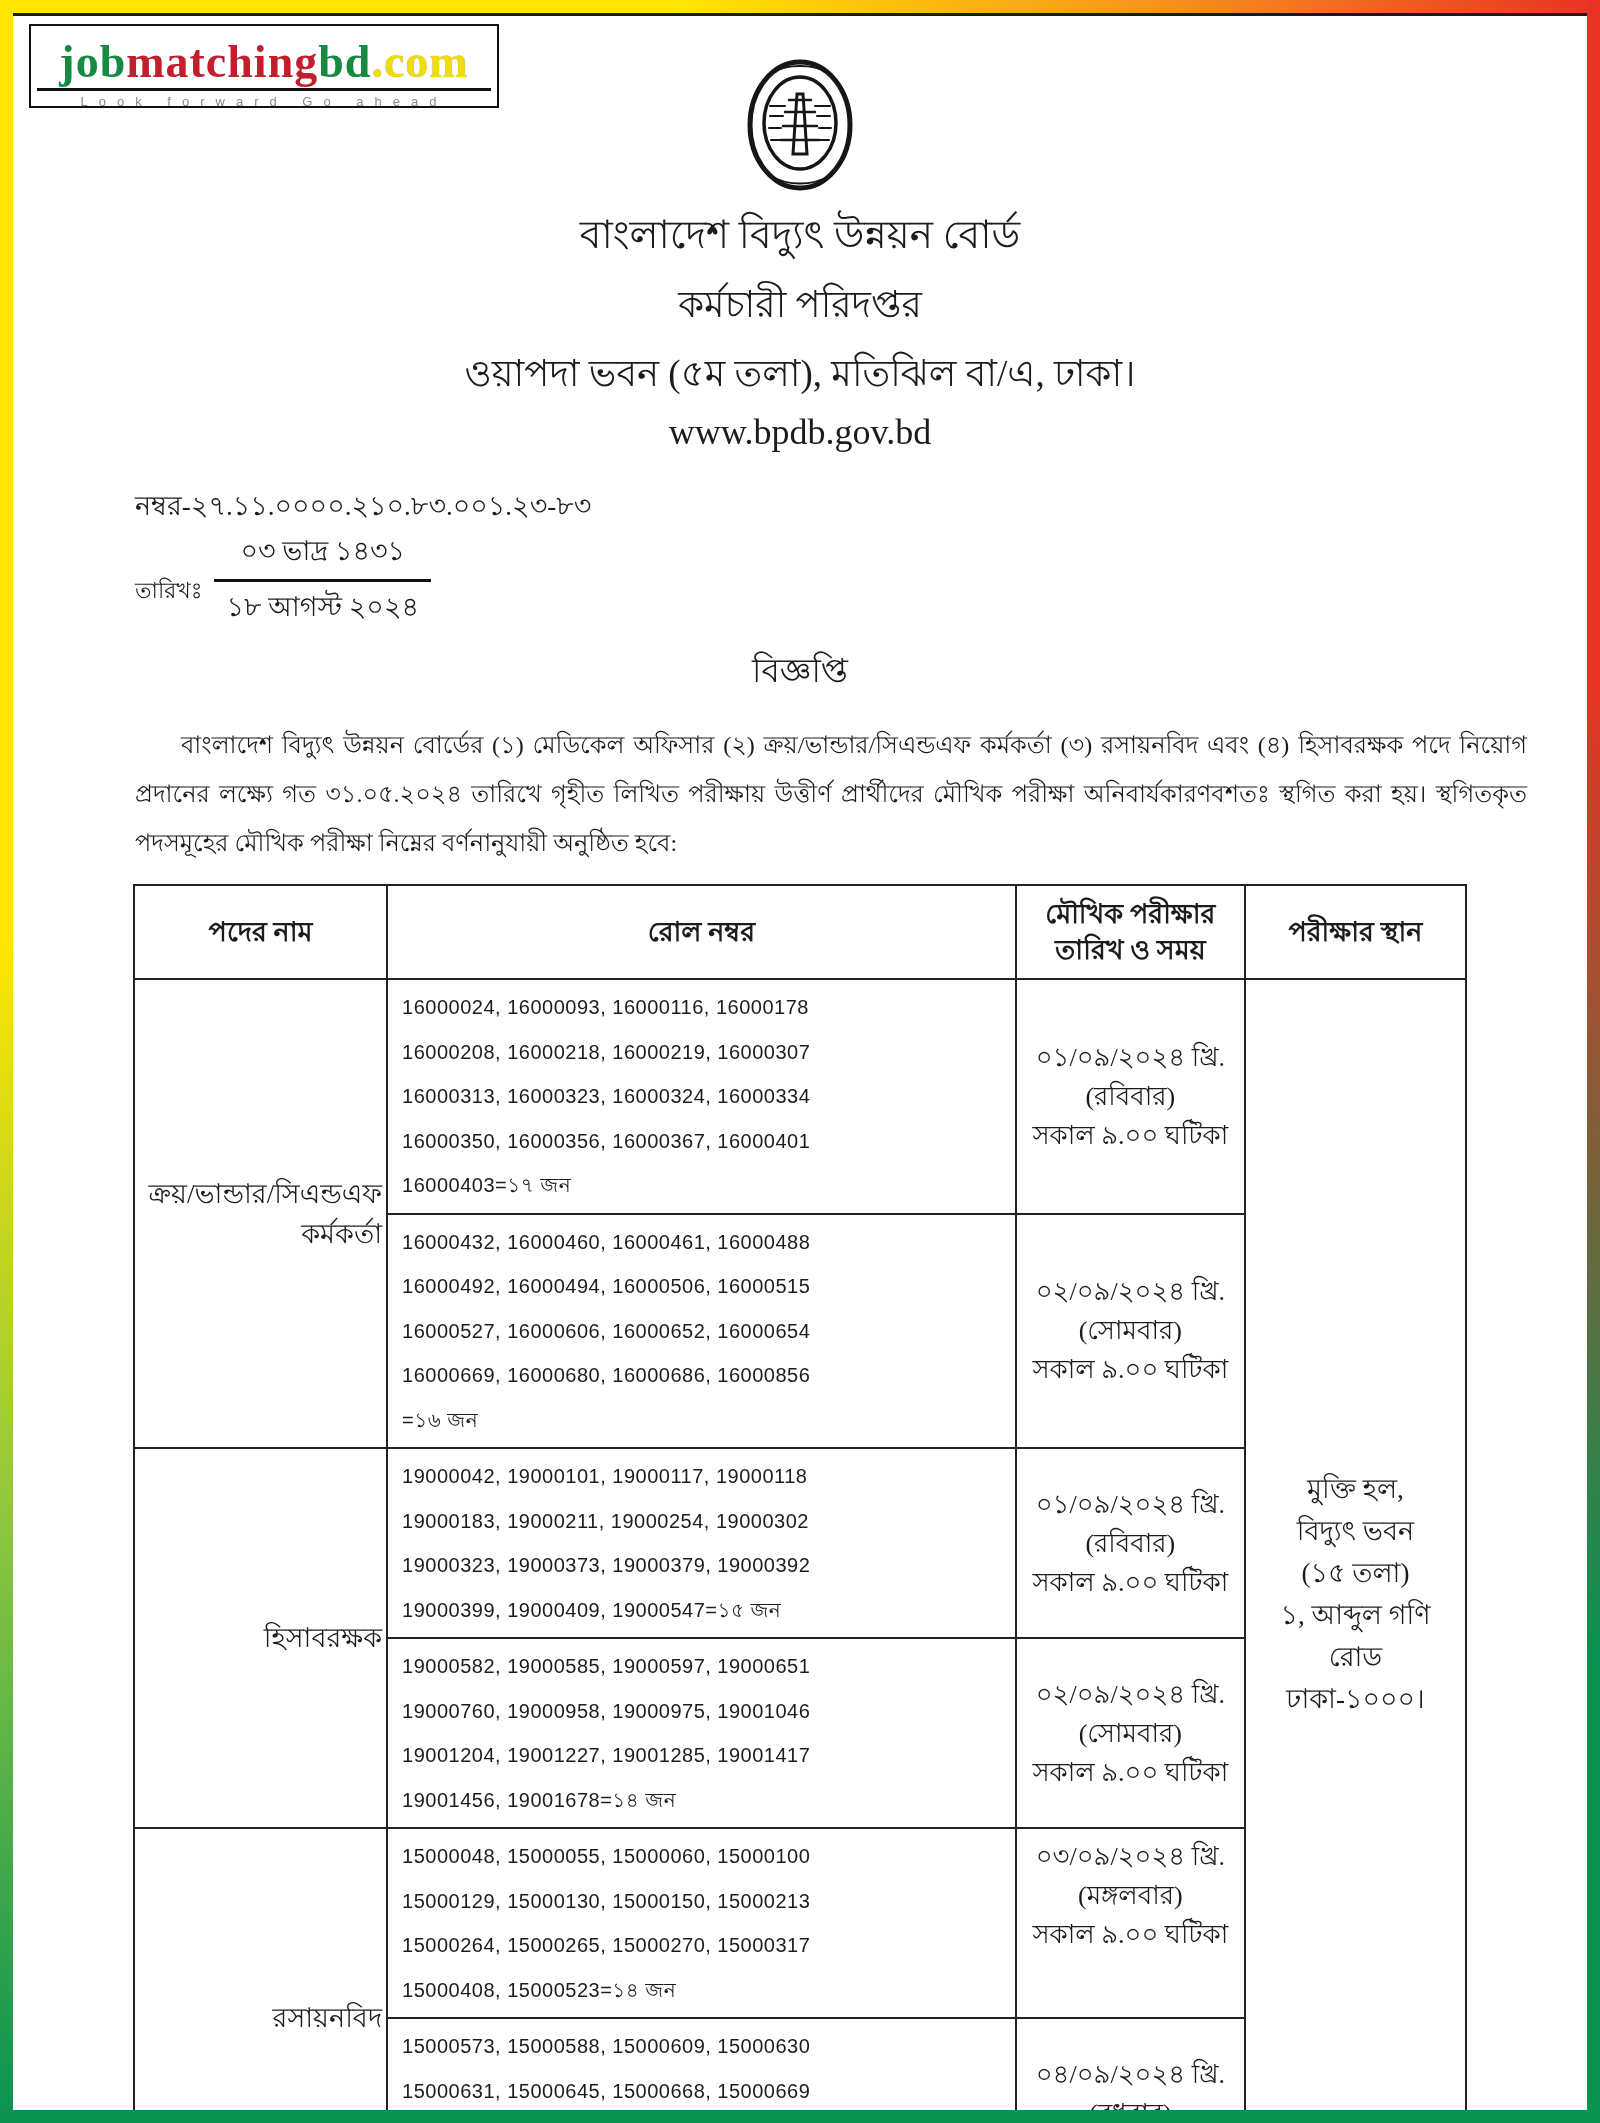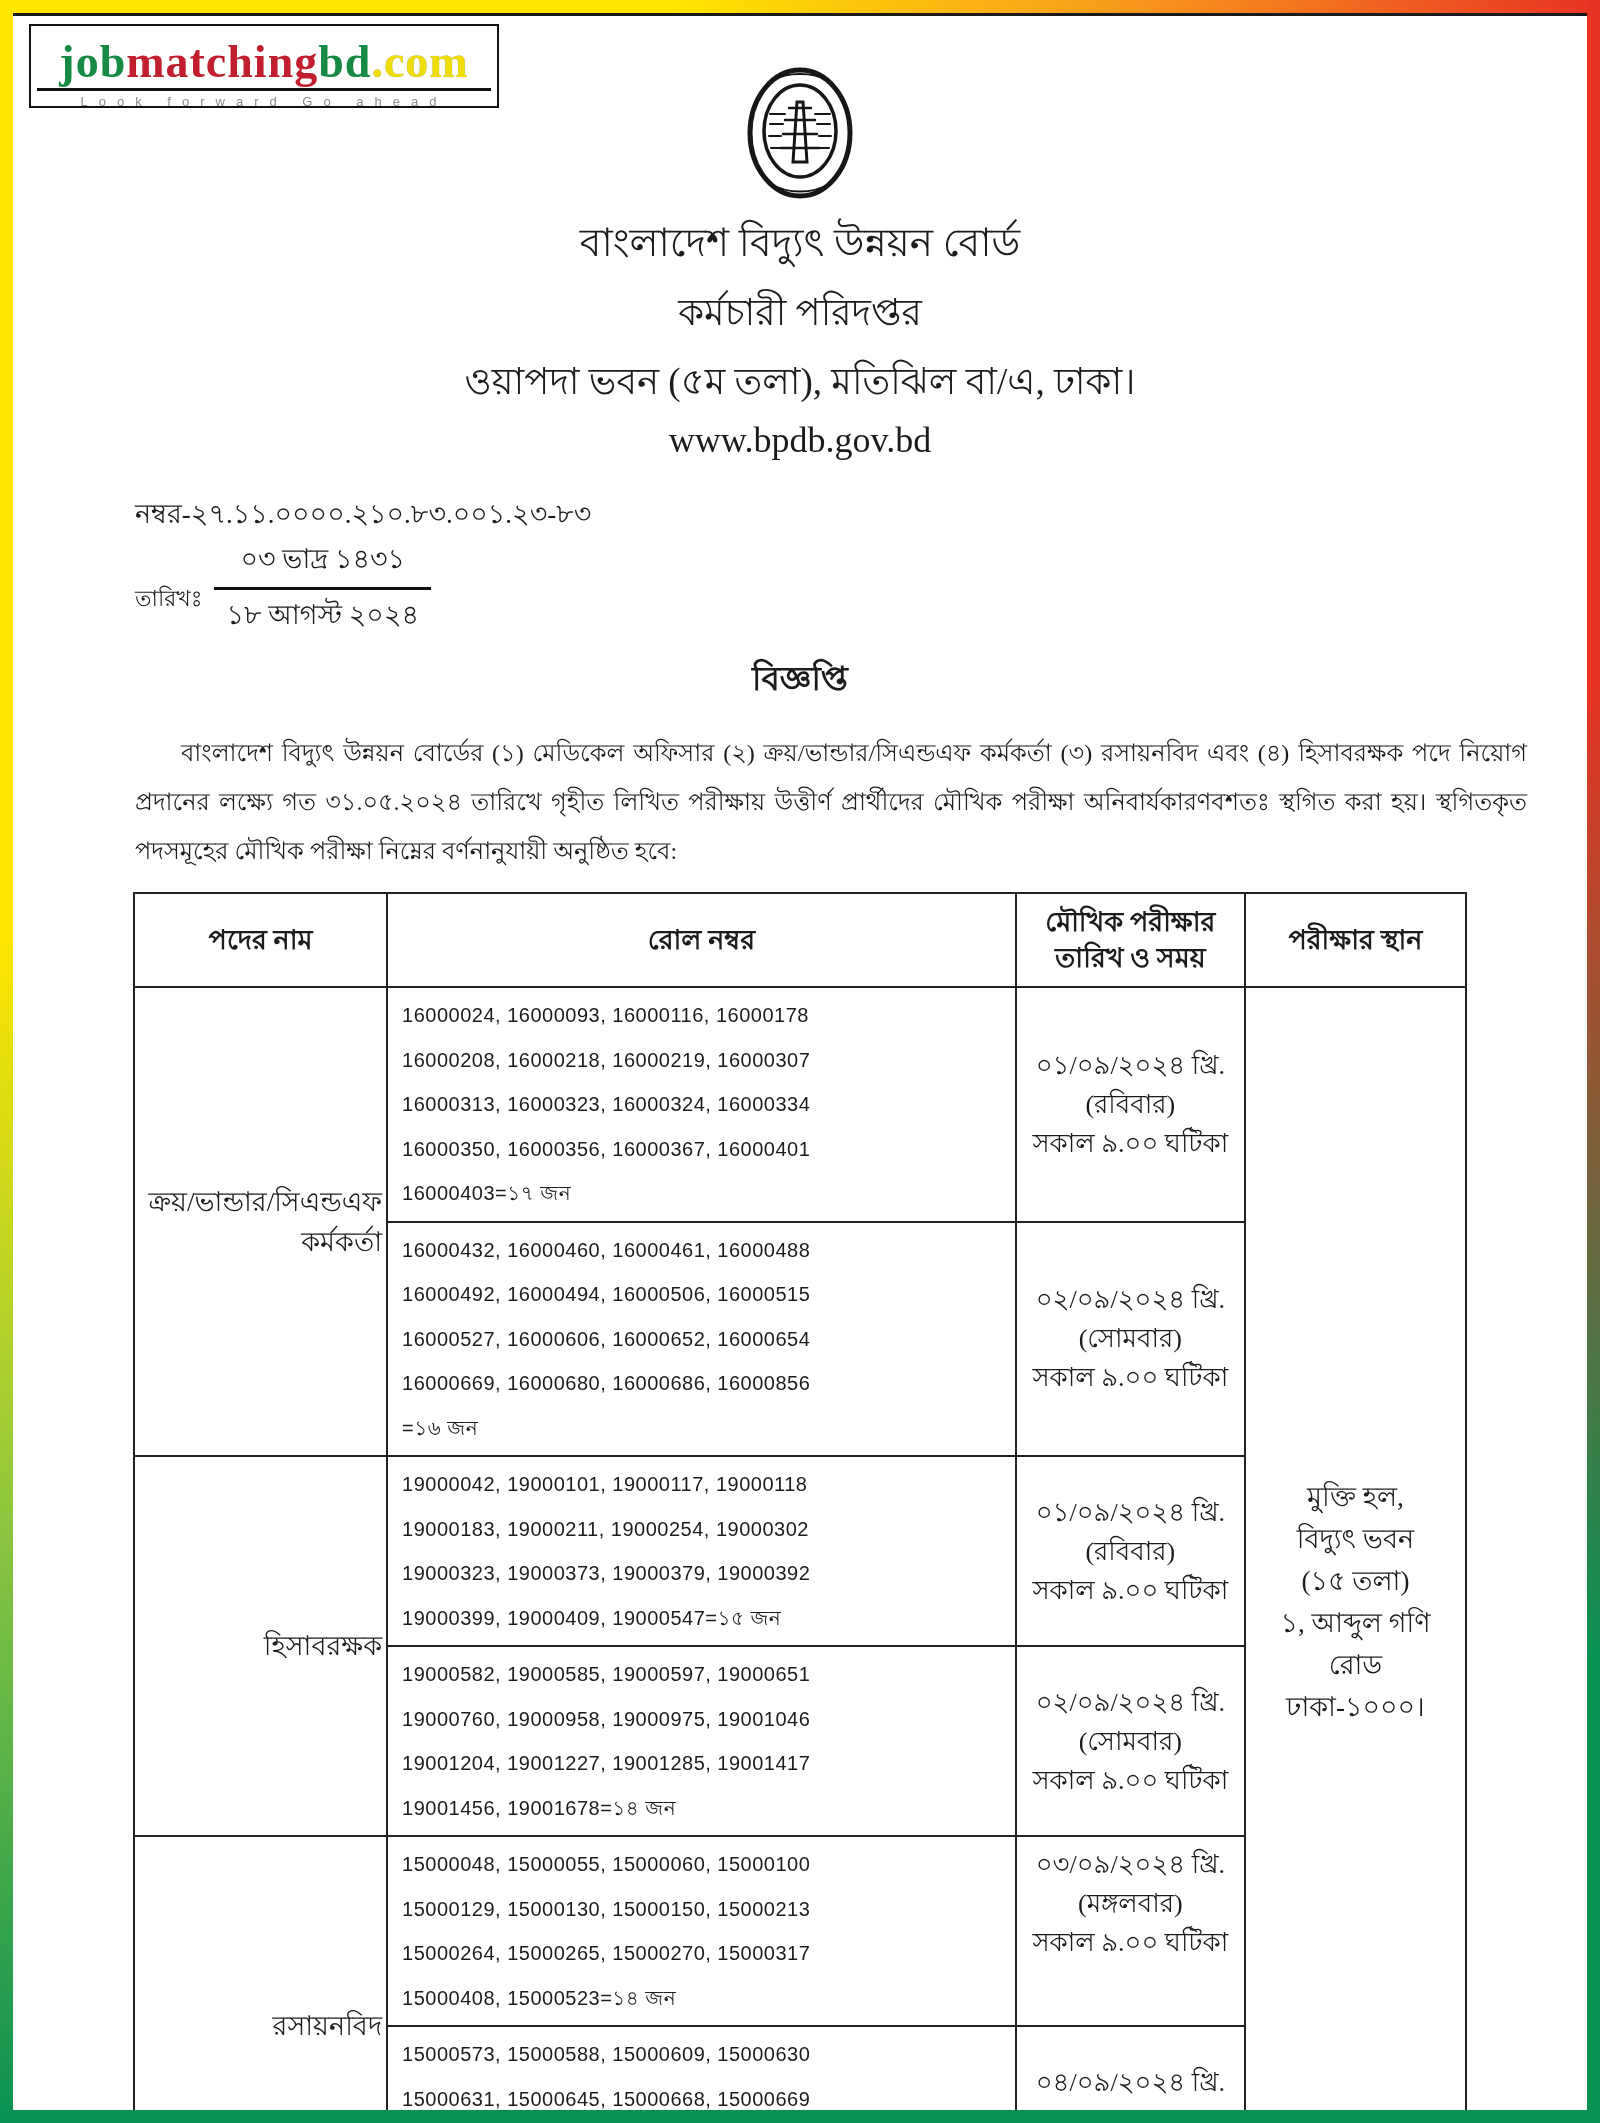--- a/index.html
+++ b/index.html
@@ -34,38 +34,38 @@
   .wm-brand{font-weight:bold; font-size:46px; letter-spacing:1px; line-height:52px;
     font-family:"Liberation Serif",serif;}
   .wm-job,.wm-bd{color:#168a43;}
   .wm-matching{color:#c11f2e;}
   .wm-com{color:#f0dd05; text-shadow:0 0 1px #999;}
   .wm-rule{height:3px; background:#111; margin:0 6px;}
   .wm-tagline{font-size:13px; letter-spacing:11px; color:#8a8a8a; margin-top:3px;
     font-family:"Liberation Sans",sans-serif;}
 
   
-  .letterhead{text-align:center; padding-top:40px;margin-top:8px;}
+  .letterhead{text-align:center; padding-top:40px;}
   .emblem{display:inline-block;}
   .org-name{font-size:39px; margin-top:6px;}
   .org-dept{font-size:37px; margin-top:6px;}
   .org-addr{font-size:37px; margin-top:6px;text-align:center;}
   .org-web{font-size:36px; margin-top:4px; font-family:"Liberation Serif",serif;}
 
   
   .memo-row{display:flex; justify-content:space-between; align-items:flex-start;
     padding:6px 110px 0 122px;flex-direction:column;}
   .memo-no{font-size:27px; margin-top:26px;}
   .date-wrap{display:flex; align-items:center; gap:12px;}
   .date-label{font-size:22px; margin-top:22px;}
   .date-frac{display:inline-block; text-align:center; font-size:27px;}
   .date-top{padding:0 26px 4px 26px; border-bottom:3px solid #111;}
   .date-bottom{padding-top:4px;}
 
-  .doc-title{text-align:center; font-size:33px; font-weight:bold; margin-top:14px;}
+  .doc-title{text-align:center; font-size:33px; font-weight:normal; margin-top:14px;}
 
   .intro{padding:20px 60px 0 122px; font-size:24px; line-height:49px;
     text-align:justify; text-indent:46px;}
 
   
   .tbl-wrap{padding:16px 120px 0 120px;}
   table{width:100%; border-collapse:collapse; table-layout:fixed;}
   col.c-post{width:19%;} col.c-roll{width:47.2%;} col.c-date{width:17.2%;} col.c-loc{width:16.6%;}
   th,td{border:2.5px solid #222; vertical-align:middle;}
   th{font-size:27px; font-weight:bold; padding:10px 4px; line-height:36px;}

